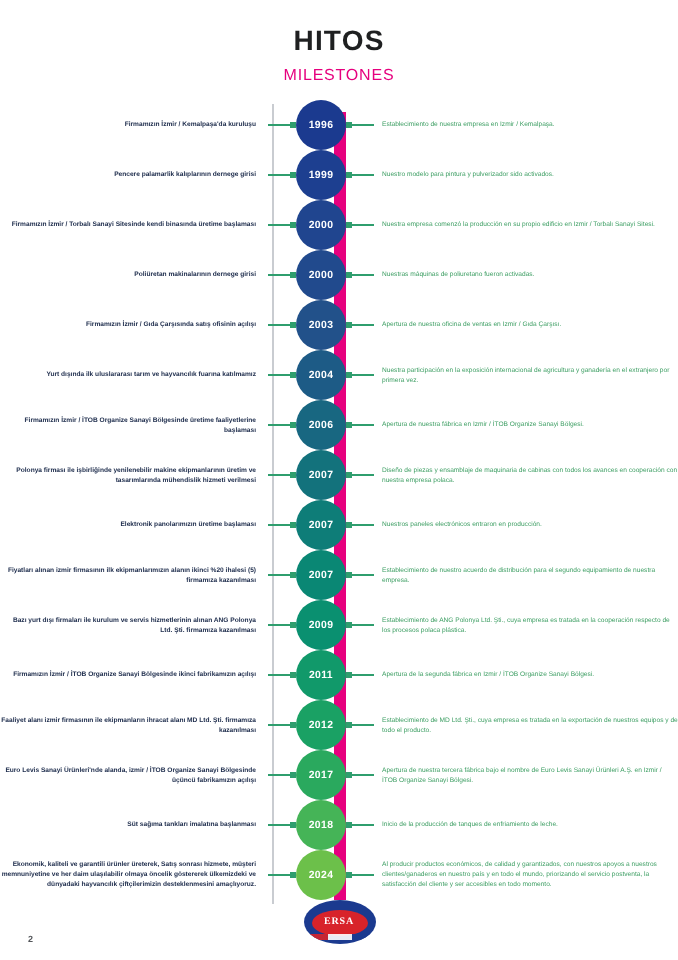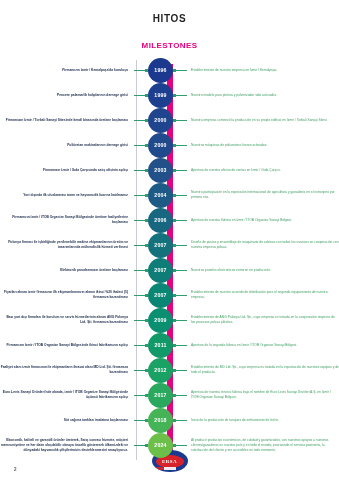--- a/index.html
+++ b/index.html
@@ -7,26 +7,26 @@
     width: 339px; height: 480px;
     background: #ffffff;
     font-family: "Liberation Sans", sans-serif;
     overflow: hidden;
   }
   .page { position: relative; width: 339px; height: 480px; background:#fff; }
 
   
   .header { text-align: center; padding-top: 13px; }
   .title-tr {
-    font-size: 10px; font-weight: bold; letter-spacing: .6px;
+    font-size: 14px; font-weight: bold; letter-spacing: .6px;
     color: #1f2021; line-height: 1.1;
   }
   .title-es {
-    font-size: 8px; font-weight: bold; letter-spacing: .4px;
-    color: #e6007e; line-height: 1.1; margin-top: 18px;
+    font-size: 8px; font-weight: normal; letter-spacing: .4px;
+    color: #e6007e; line-height: 1.1; margin-top: 6px;
   }
 
   
   .timeline {
     position: relative;
     margin-top: 7px;
     padding-bottom: 6px;
   }
   
   .spine {

